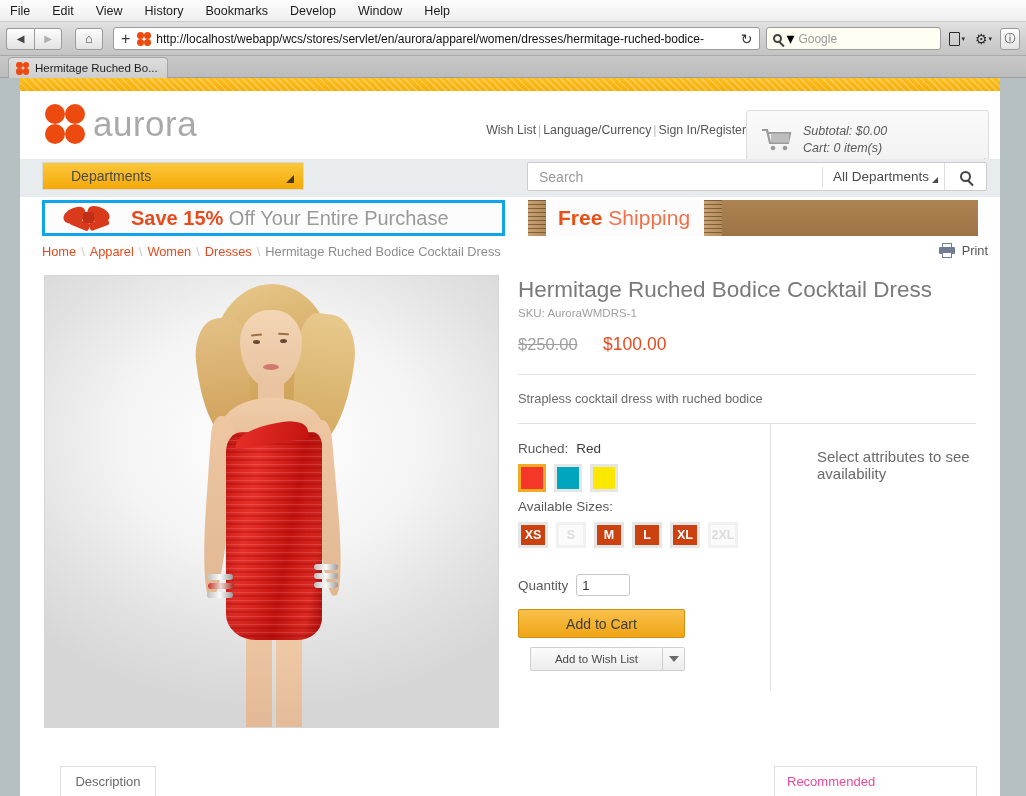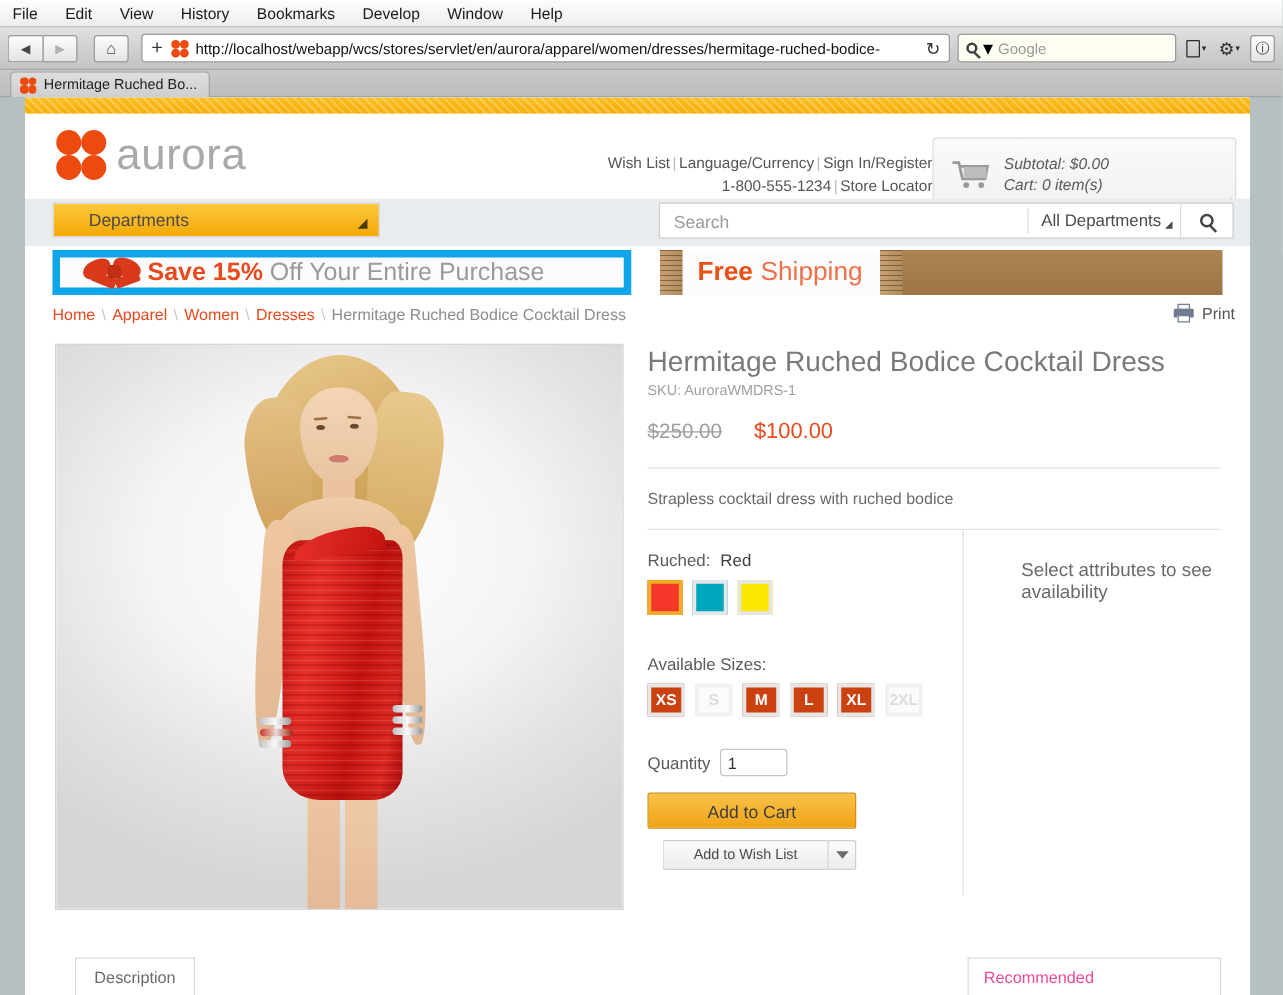--- a/index.html
+++ b/index.html
@@ -194,22 +194,22 @@
   }
   .mag::after {
     content: ""; position: absolute; right: -5px; bottom: -4px;
     width: 7px; height: 2px; background: #444; transform: rotate(45deg);
   }
 
   
   .promo-row { position: absolute; left: 0; top: 119px; width: 980px; height: 42px; }
   .promo-left {
     position: absolute; left: 22px; top: 3px; width: 463px; height: 36px;
-    background: #fcfcfc; border: 6px solid #0ea5e9;
-    display: flex; align-items: center; padding-left: 18px; gap: 0;
+    background: #fcfcfc; border: 3px solid #0ea5e9;
+    display: flex; align-items: center; padding-left: 18px; gap: 16px;
   }
   .bow { width: 52px; height: 26px; position: relative; flex: none; }
   .bow .lobe {
     position: absolute; width: 23px; height: 15px; background: #d93a1c;
     border-radius: 60% 40% 50% 50%;
   }
   .bow .lobe.l { left: 0; top: 3px; transform: rotate(-18deg); }
   .bow .lobe.r { left: 24px; top: 2px; transform: rotate(16deg) scaleX(-1); }
   .bow .knot {
     position: absolute; left: 20px; top: 7px; width: 11px; height: 11px;
@@ -398,21 +398,21 @@
   .avail-msg { font-size: 15px; color: #6a6a6a; margin-left: 24px; }
 
   .attr-label { font-size: 13.5px; color: #5a5a5a; }
   .attr-label b { font-weight: normal; color: #3d3d3d; padding-left: 8px; }
   .swatches { display: flex; gap: 8px; margin-top: 8px; }
   .swatch {
     width: 28px; height: 28px; border: 3px solid #e6e6e6; padding: 0;
     display: block;
   }
   .swatch.sel { border-color: #f3ab24; }
-  .sizes-label { font-size: 13.5px; color: #5a5a5a; margin-top: 32px; }
+  .sizes-label { font-size: 13.5px; color: #5a5a5a; margin-top: 7px; }
   .sizes { display: flex; gap: 8px; margin-top: 8px; }
   .size-chip {
     width: 30px; height: 26px; border: 3px solid #e6e6e6;
     background: #cc4110; color: #fff; font-size: 12.5px; font-weight: bold;
     display: flex; align-items: center; justify-content: center;
   }
   .size-chip.disabled { background: #fbfbfb; color: #dcdcdc; border-color: #f1f1f1; }
   .qty-row { display: flex; align-items: center; gap: 8px; margin-top: 26px; }
   .qty-label { font-size: 13.5px; color: #5a5a5a; }
   .qty-input {
@@ -539,23 +539,20 @@
           <i></i>
           <i></i>
           <i></i>
       </span>
       <span class="logo-text">aurora</span>
     </div>
 
     <div class="hdr-links">
       <div>
         <a>Wish List</a><span class="sep">|</span><a>Language/Currency</a><span class="sep">|</span><a>Sign In/Register</a>
-      </div>
-      <div>
-        <span>1-800-555-1234</span><span class="sep">|</span><a>Store Locator</a>
       </div>
     </div>
 
     <div class="cart-box">
       <span class="cart-icon">
         <svg width="32" height="26" viewBox="0 0 32 26" aria-hidden="true">
           <path d="M2 3 L7 3 L10 16 L28 16 L30 6 L8.5 6" fill="none" stroke="#9a9a9a" stroke-width="2.2"></path>
           <rect x="11" y="6.5" width="18" height="9" fill="#bdbdbd"></rect>
           <circle cx="13" cy="21" r="2.3" fill="#9a9a9a"></circle>
           <circle cx="25" cy="21" r="2.3" fill="#9a9a9a"></circle>

